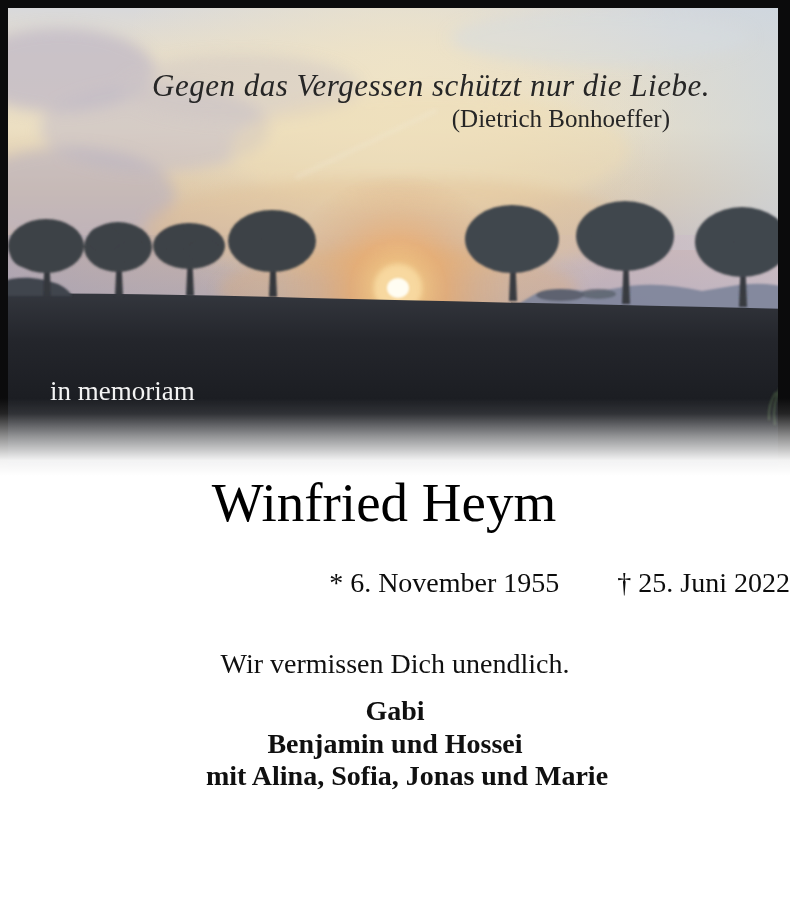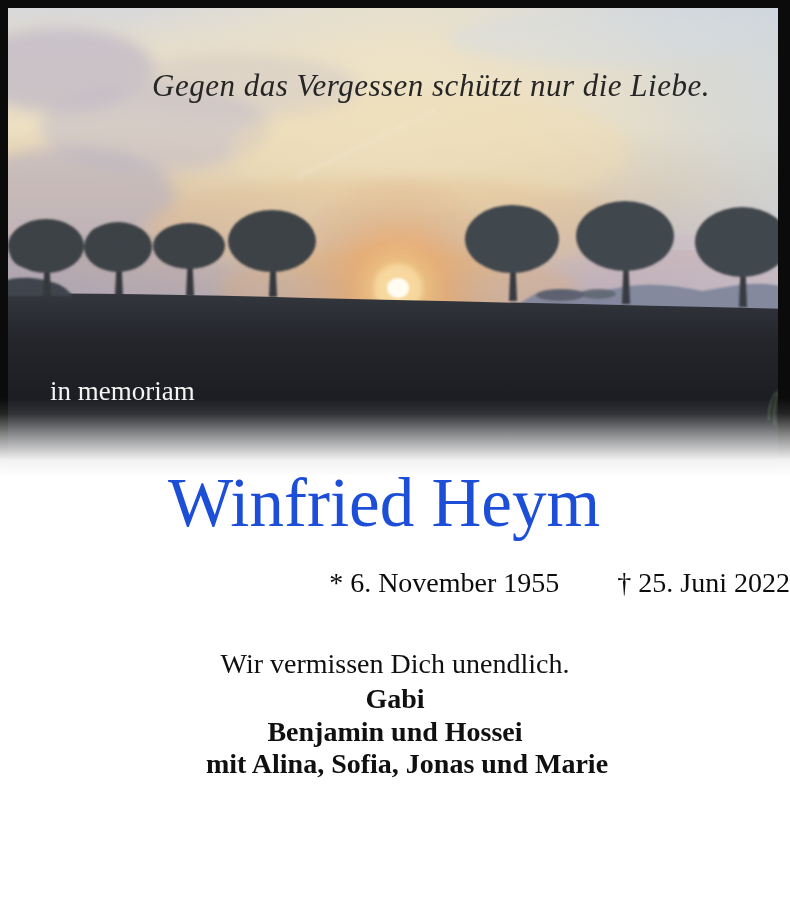--- a/index.html
+++ b/index.html
@@ -42,40 +42,40 @@
   }
   .memoriam{
     position:absolute;left:50px;top:376px;
     font-size:27px;line-height:31px;
     color:#f3f3f3;
   }
   
   .name{
     position:absolute;left:0;top:458px;width:768px;
     text-align:center;
-    font-size:69px;line-height:90px;
-    color:#1d4ed8;
+    font-size:55px;line-height:90px;
+    color:#000000;
     white-space:nowrap;
   }
   .dates{
     position:absolute;left:0;top:567px;width:790px;
     display:flex;justify-content:flex-end;gap:58px;
     font-size:28px;line-height:32px;
     color:#0c0c0c;
   }
   .message{
     position:absolute;left:0;top:648px;width:790px;
     text-align:center;
     font-size:28px;line-height:32px;
   }
   .mourner{
     position:absolute;left:0;width:790px;
     text-align:center;
     font-weight:bold;
-    font-size:28px;line-height:32px;
+    font-size:28px;line-height:32px;margin-top:12px;
   }
   .mourner-1{top:683px;}
   .mourner-2{top:716px;}
   .mourner-3{top:748px;padding-left:12px;}
   .place-date{
     position:absolute;left:50px;top:816px;
     font-size:28px;line-height:33px;
     white-space:nowrap;
   }
   .place-date .bold{font-weight:bold;}
@@ -219,20 +219,21 @@
       </g>
 
       <g fill="#0b0b0c">
         <rect x="0" y="0" width="790" height="8"></rect>
         <rect x="0" y="0" width="8" height="470"></rect>
         <rect x="778" y="0" width="12" height="470"></rect>
       </g>
     </svg>
 
     <div class="quote-line1">Gegen das Vergessen schützt nur die Liebe.</div>
+    <div class="quote-line2">(Dietrich Bonhoeffer)</div>
     <div class="memoriam">in memoriam</div>
     <div class="photo-fade"></div>
   </div>
 
   <div class="name">Winfried Heym</div>
 
   <div class="dates">
     <span>* 6. November 1955</span>
     <span>† 25. Juni 2022</span>
   </div>

